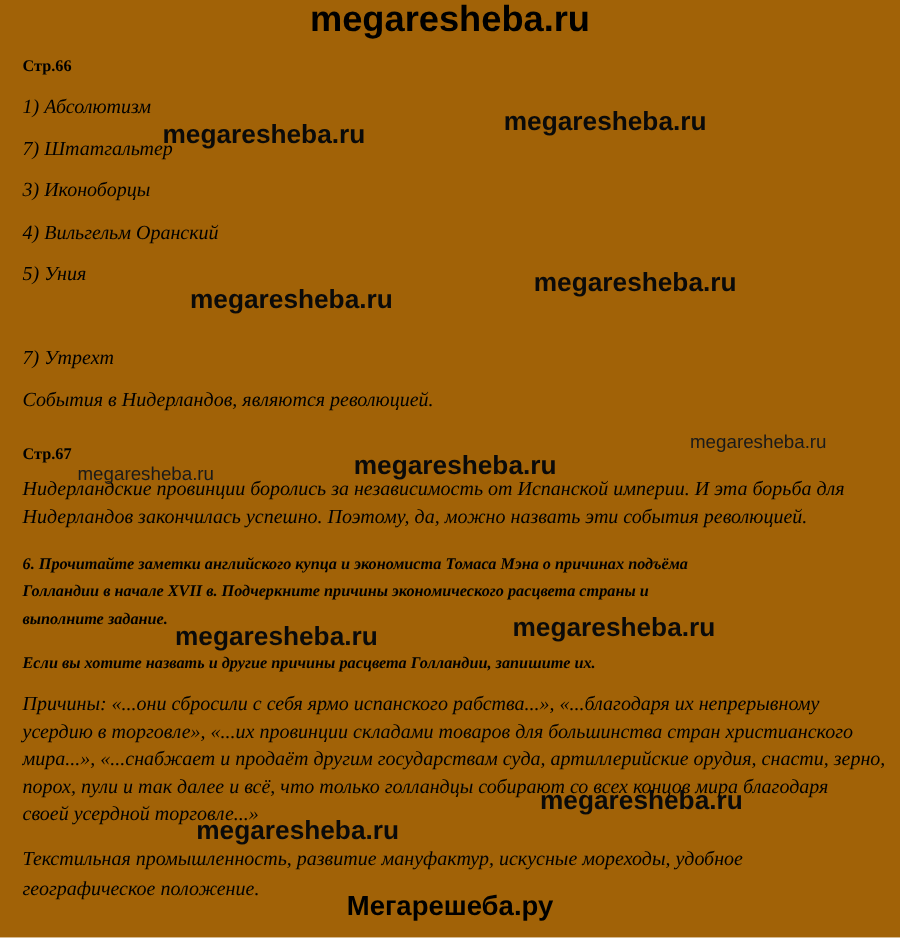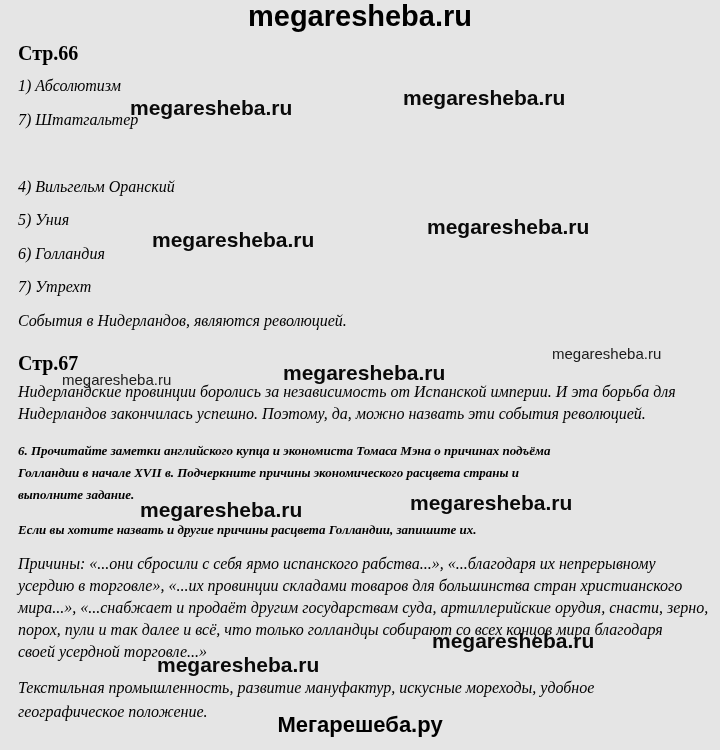--- a/index.html
+++ b/index.html
@@ -1,20 +1,20 @@
 <!DOCTYPE html>
 <html><head>
 <meta charset="utf-8">
 <style>
   html, body { margin: 0; padding: 0; background: #ffffff; }
   .page {
     position: relative;
     width: 720px;
     height: 750px;
-    background: #e5e5e5;
+    background: #a16207;
     color: #000000;
     font-family: "Liberation Serif", serif;
     overflow: hidden;
   }
   .site-title {
     position: absolute;
     left: 0;
     width: 100%;
     text-align: center;
     font-family: "Liberation Sans", sans-serif;
@@ -22,21 +22,21 @@
     font-size: 29px;
     line-height: 1.1;
     color: #000000;
     white-space: nowrap;
   }
   .site-title.top { top: 1px; }
   .site-title.bottom { top: 713px; font-size: 22px; }
   .heading {
     position: absolute;
     left: 18px;
-    font-size: 20px;
+    font-size: 13px;
     font-weight: bold;
     line-height: 22px;
     white-space: nowrap;
   }
   .line, .para {
     position: absolute;
     left: 18px;
     width: 696px;
     font-size: 16px;
     line-height: 22px;
@@ -64,23 +64,23 @@
 <body>
 
 <div class="page">
 
   <div class="site-title top">megaresheba.ru</div>
 
   <div class="heading" style="top:42px">Стр.66</div>
 
   <div class="line" style="top:75px">1) Абсолютизм</div>
   <div class="line" style="top:109px">7) Штатгальтер</div>
+  <div class="line" style="top:142px">3) Иконоборцы</div>
   <div class="line" style="top:176px">4) Вильгельм Оранский</div>
   <div class="line" style="top:209px">5) Уния</div>
-  <div class="line" style="top:243px">6) Голландия</div>
   <div class="line" style="top:276px">7) Утрехт</div>
 
   <div class="line" style="top:310px">События в Нидерландов, являются революцией.</div>
 
   <div class="heading" style="top:352px">Стр.67</div>
 
   <div class="para" style="top:381px">Нидерландские провинции боролись за независимость от Испанской империи. И эта борьба для
 Нидерландов закончилась успешно. Поэтому, да, можно назвать эти события революцией.</div>
 
   <div class="para bold" style="top:440px">6. Прочитайте заметки английского купца и экономиста Томаса Мэна о причинах подъёма

